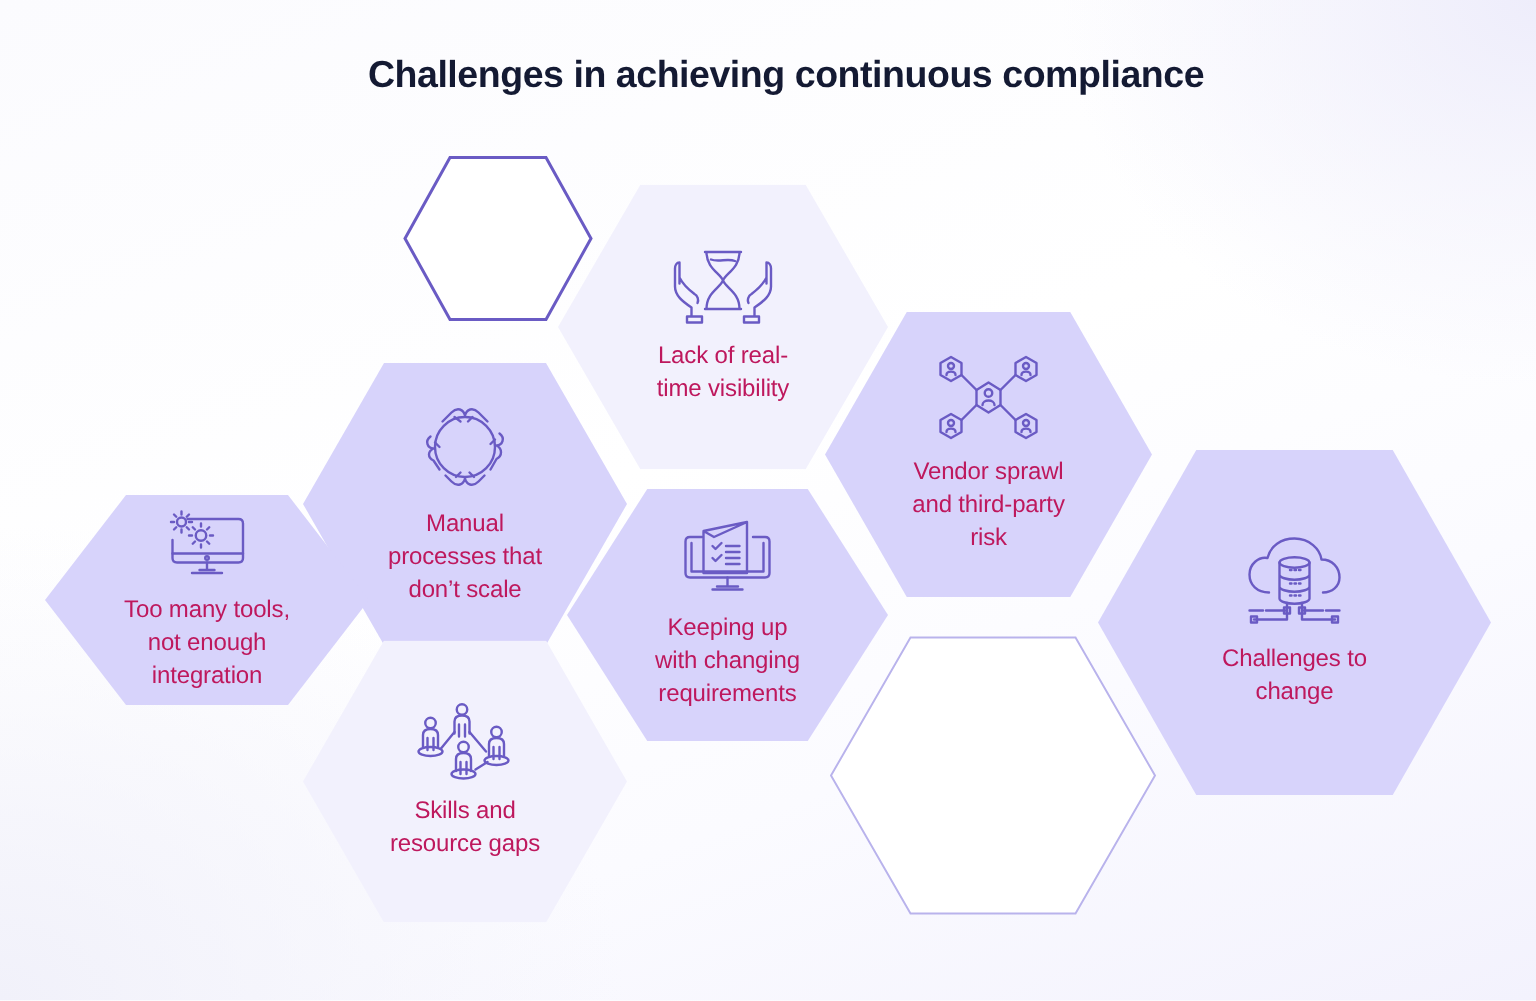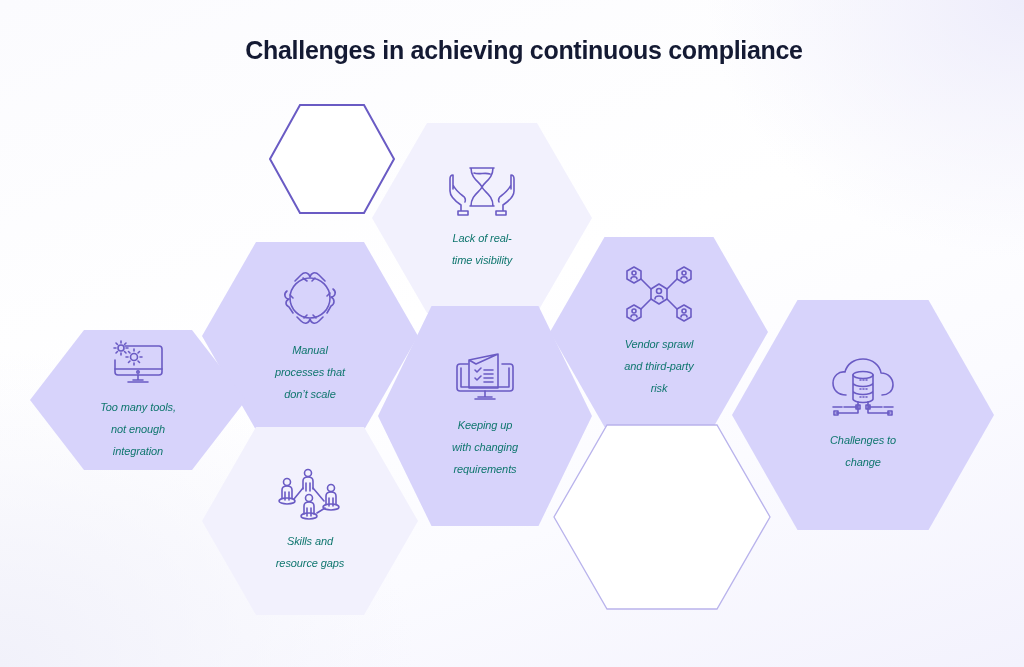--- a/index.html
+++ b/index.html
@@ -51,26 +51,25 @@
       flex-direction: column;
       align-items: center;
       justify-content: center;
       text-align: center;
     }
     .hex-icon {
       display: block;
       margin-bottom: 10px;
     }
     .hex-label {
-      font-size: 11px;
+      font-size: 16px;
       line-height: 22px;
-      color: #0f766e;
+      color: #be185d;
       white-space: pre-line;
       letter-spacing: -0.1px;
-      font-style: italic;
     }
     .fill-mid { background: #d7d3fb; }
     .fill-light { background: #f2f1fd; }
     svg .st {
       fill: none;
       stroke: #6a5bc4;
       stroke-width: 1.6;
       stroke-linecap: round;
       stroke-linejoin: round;
     }
@@ -105,21 +104,21 @@
       <circle class="st" cx="31" cy="31" r="20"></circle>
       <path class="st" d="M22 8 C26 4 30 6 31 10 C32 6 36 4 40 8 L46 14 M16 14 L22 8 M8 24 C4 27 6 32 10 32 C6 34 6 38 10 40 L14 46 M54 22 C58 25 56 30 52 30 C56 32 56 37 52 39 L48 46 M22 54 C26 58 30 56 31 52 C32 56 36 58 40 54 M18 50 L22 54 M44 50 L40 54"></path>
       <path class="st" d="M24 11 L28 14 M36 11 L33 14 M11 28 L14 31 M51 26 L48 29 M25 51 L28 48 M37 51 L34 48"></path>
     </svg>
     <div class="hex-label">Manual
 processes that
 don’t scale</div>
   </div>
 </div>
 
-<div class="hex fill-mid" style="left:550px; top:237px; width:218px; height:190px;">
+<div class="hex fill-mid" style="left:550px; top:208px; width:218px; height:190px;">
   <div class="hex-content">
     <svg class="hex-icon" width="66" height="58" viewBox="0 0 66 58">
       <polygon class="st" points="8,2 15,6 15,14 8,18 1,14 1,6"></polygon>
       <polygon class="st" points="58,2 65,6 65,14 58,18 51,14 51,6"></polygon>
       <polygon class="st" points="8,40 15,44 15,52 8,56 1,52 1,44"></polygon>
       <polygon class="st" points="58,40 65,44 65,52 58,56 51,52 51,44"></polygon>
       <polygon class="st" points="33,19 41,24 41,34 33,39 25,34 25,24"></polygon>
       <path class="st" d="M15 14 L25 24 M51 14 L41 24 M15 44 L25 34 M51 44 L41 34"></path>
       <circle class="st" cx="8" cy="8" r="2"></circle>
         <path class="st" d="M5 14 C5 11 11 11 11 14"></path>
@@ -148,21 +147,21 @@
       <path class="st" d="M10 3 V5 M10 15 V17 M3 10 H5 M15 10 H17 M5 5 L6.5 6.5 M13.5 13.5 L15 15 M15 5 L13.5 6.5 M6.5 13.5 L5 15"></path>
       <circle class="st" cx="23" cy="19" r="3.5"></circle>
       <path class="st" d="M23 11 V13 M23 25 V27 M15 19 H17 M29 19 H31 M17.5 13.5 L19 15 M27 23 L28.5 24.5 M28.5 13.5 L27 15 M19 23 L17.5 24.5"></path>
     </svg>
     <div class="hex-label">Too many tools,
 not enough
 integration</div>
   </div>
 </div>
 
-<div class="hex fill-mid" style="left:378px; top:306px; width:214px; height:220px;">
+<div class="hex fill-mid" style="left:378px; top:326px; width:214px; height:168px;">
   <div class="hex-content">
     <svg class="hex-icon" width="62" height="52" viewBox="0 0 62 52">
       <path class="st" d="M14 12 H6 C4 12 3 13 3 15 V36 C3 38 4 39 6 39 H56 C58 39 59 38 59 36 V15 C59 13 58 12 56 12 H48"></path>
       <path class="st" d="M7 16 V35 H55 V16 M31 39 V45 M21 47 H41 M24 45 H38"></path>
       <path class="st" d="M15 8 L44 2 L44 36 H15 Z M15 8 L22 12 L44 2"></path>
       <path class="st" d="M21 18 L23 20 L27 16 M30 18 H39 M21 26 L23 28 L27 24 M30 26 H39 M30 22 H39 M30 30 H39"></path>
     </svg>
     <div class="hex-label">Keeping up
 with changing
 requirements</div>

